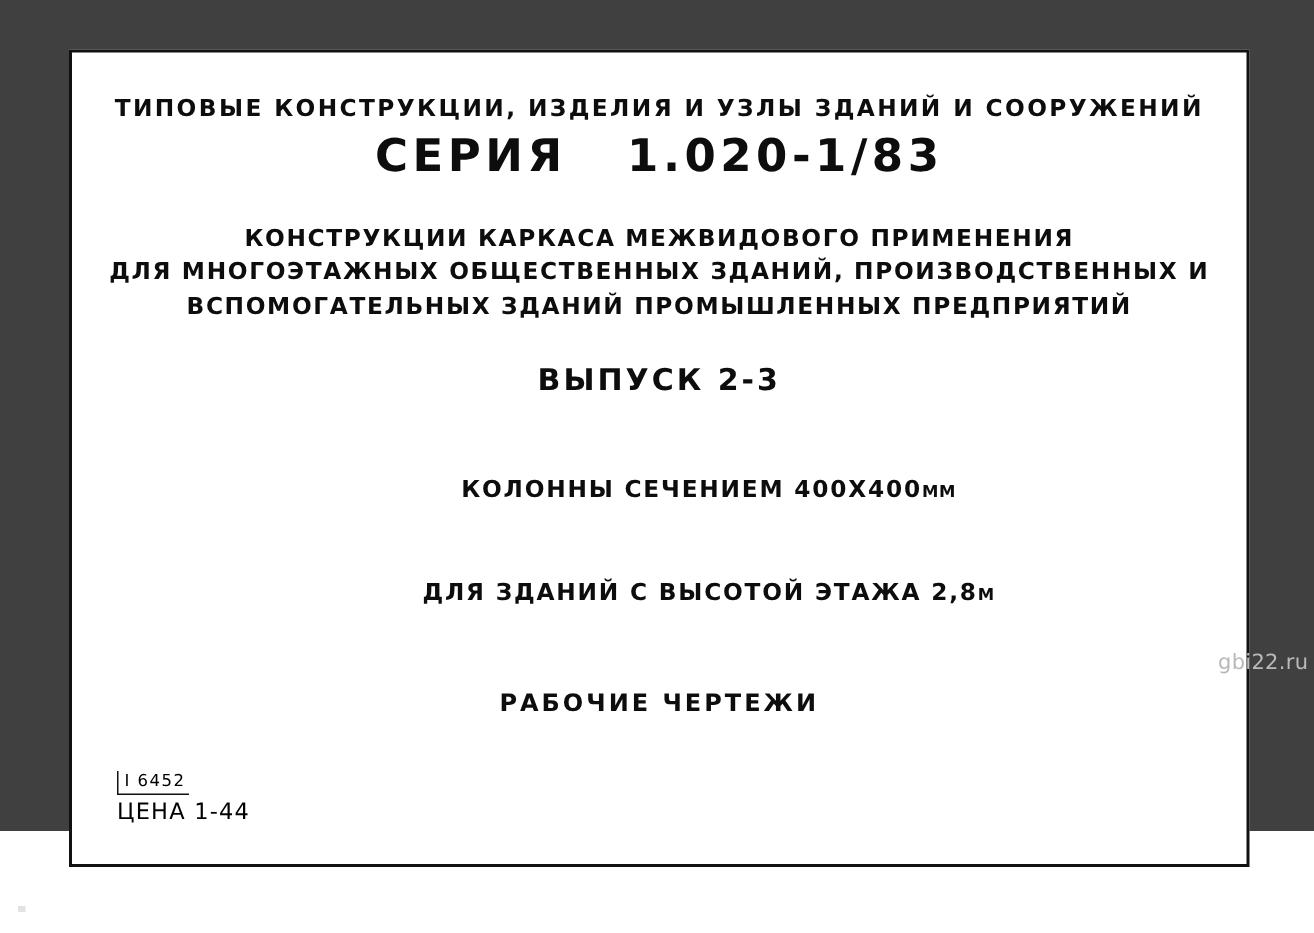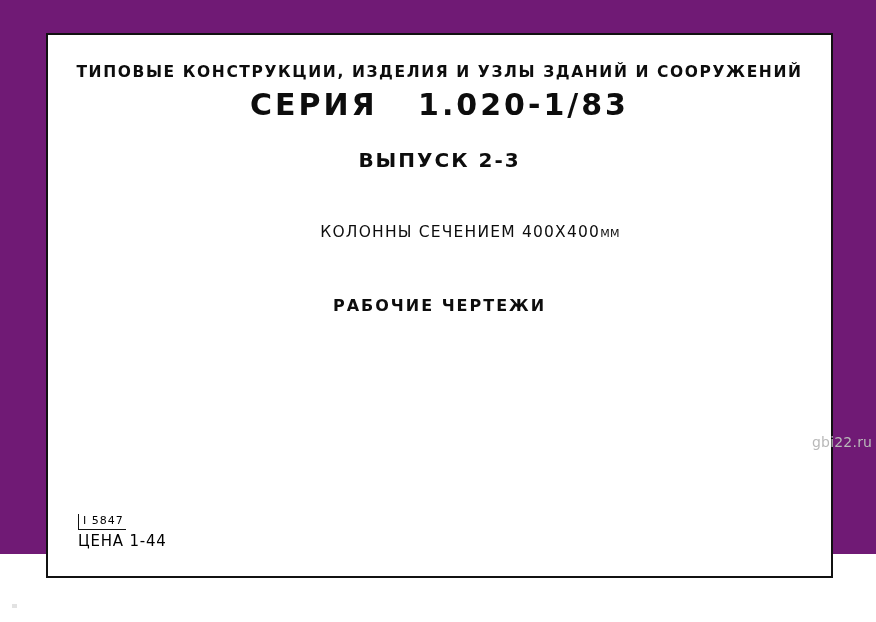--- a/index.html
+++ b/index.html
@@ -16,21 +16,21 @@
     overflow: hidden;
   }
 
   
   .sheet {
     position: absolute;
     left: 0;
     top: 0;
     width: 876px;
     height: 554px;
-    background: #701a75;
+    background: #404040;
   }
 
   
   .frame {
     position: absolute;
     left: 46px;
     top: 33px;
     width: 787px;
     height: 545px;
     border: 2px solid #111111;
@@ -87,21 +87,21 @@
     font-size: 20px;
     font-weight: 600;
     letter-spacing: 2px;
   }
 
   .block-3 {
     margin-top: 26px;
   }
   .block-3 .ln {
     font-size: 15.5px;
-    font-weight: 400;
+    font-weight: 700;
     line-height: 1.5;
     letter-spacing: 1.2px;
   }
   .unit {
     font-size: 11px;
     letter-spacing: 0.5px;
   }
 
   .working {
     margin-top: 28px;
@@ -160,35 +160,43 @@
 
 <div class="sheet">
 
   <div class="frame">
     <div class="inner">
 
       <span class="ln title-top">Типовые конструкции, изделия и узлы зданий и сооружений</span>
 
       <span class="ln series">Серия   1.020-1/83</span>
 
+      <div class="block-2">
+        <span class="ln">Конструкции каркаса межвидового применения</span>
+        <span class="ln">для многоэтажных общественных зданий, производственных и</span>
+        <span class="ln">вспомогательных зданий промышленных предприятий</span>
+      </div>
 
       <span class="ln issue">Выпуск 2-3</span>
 
       <div class="block-3">
         <div class="ln">
           <span>Колонны сечением 400х400</span><span class="unit">мм</span>
         </div>
+        <div class="ln">
+          <span>для зданий с высотой этажа 2,8</span><span class="unit">м</span>
+        </div>
       </div>
 
       <span class="ln working">Рабочие чертежи</span>
 
     </div>
 
     <div class="stamp">
-      <div class="stamp-code">I 5847</div>
+      <div class="stamp-code">I 6452</div>
       <div class="stamp-price">Цена 1-44</div>
     </div>
   </div>
 
   <div class="watermark">gbi22.ru</div>
 
   <div class="speck"></div>
 </div>
 
 </body></html>

